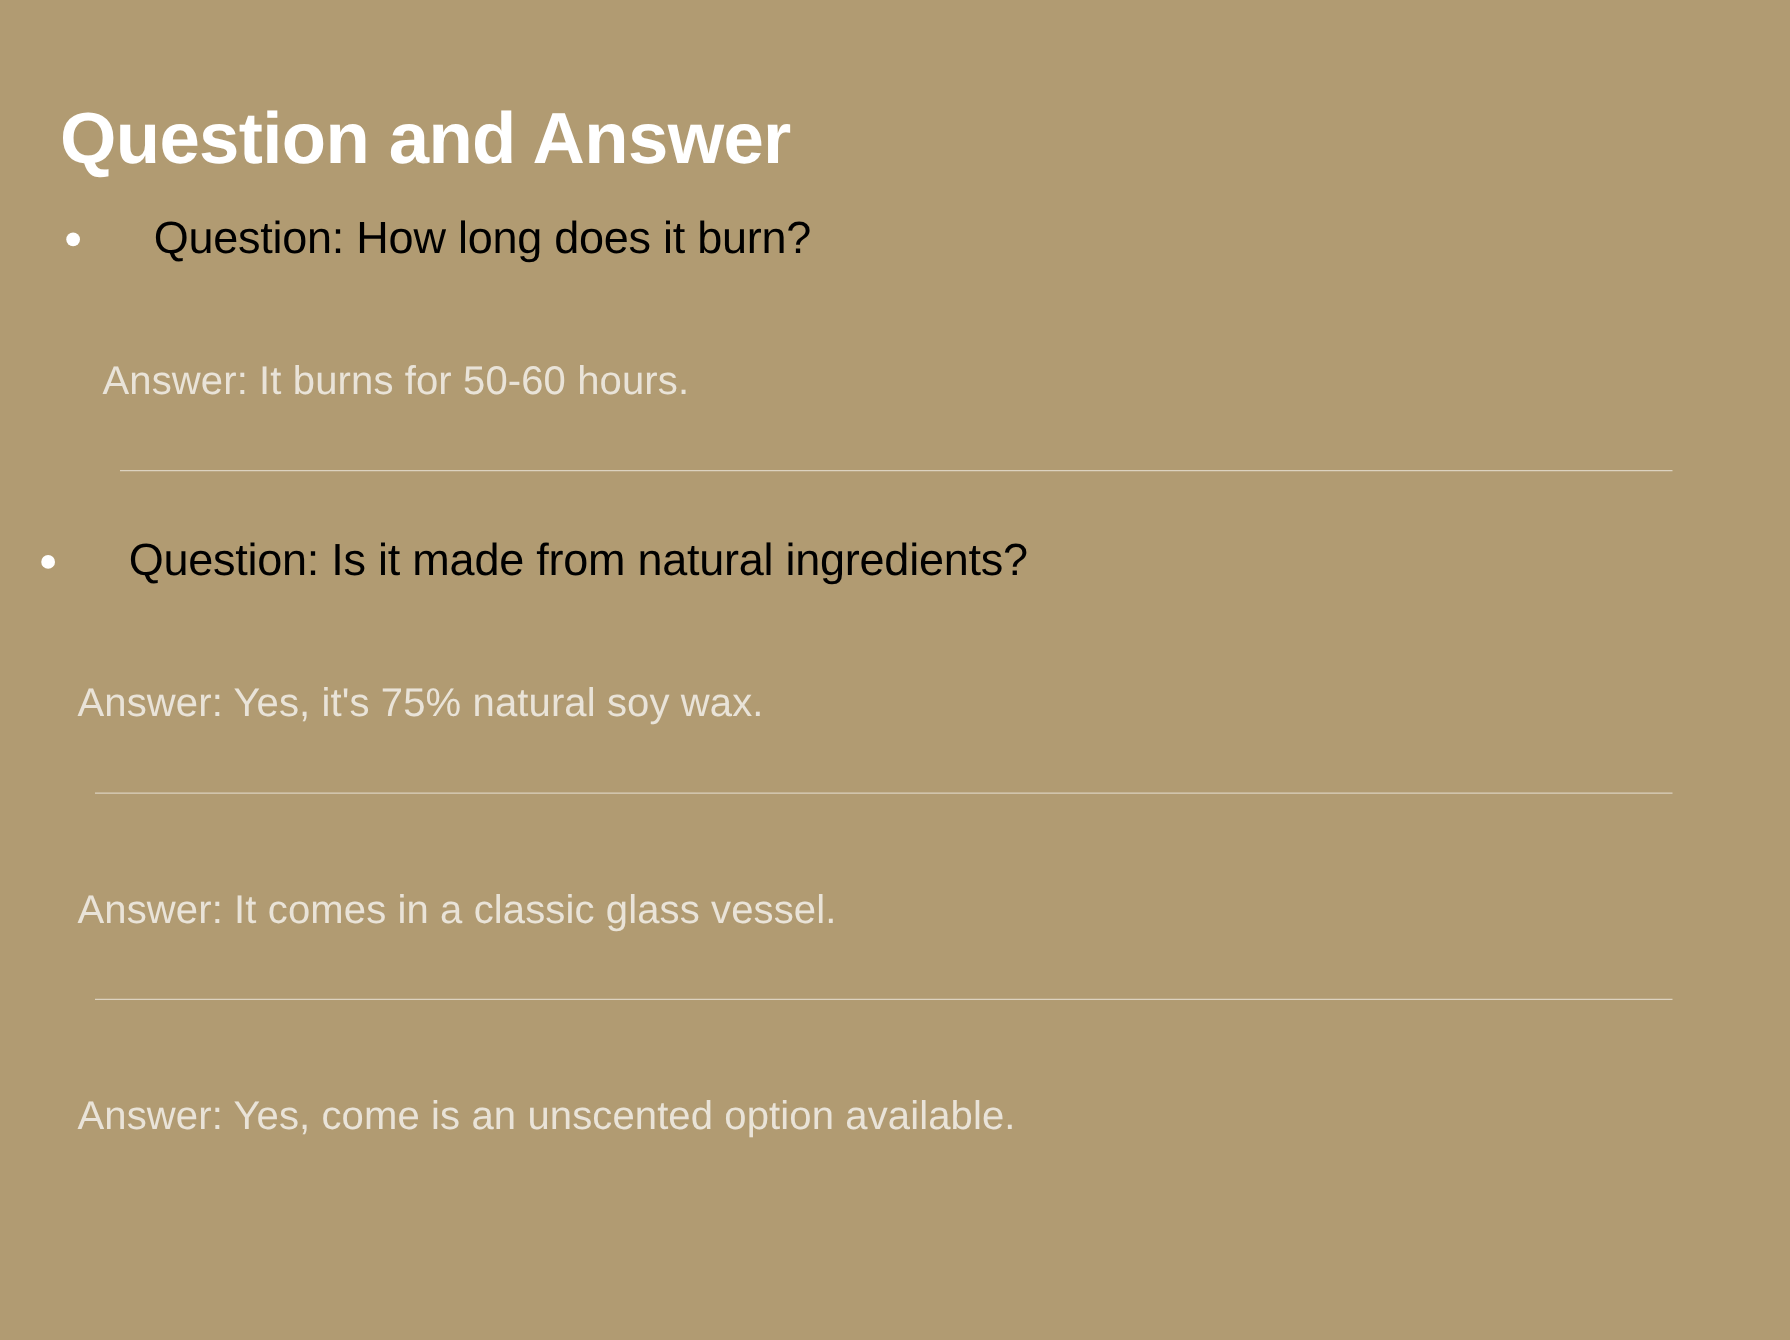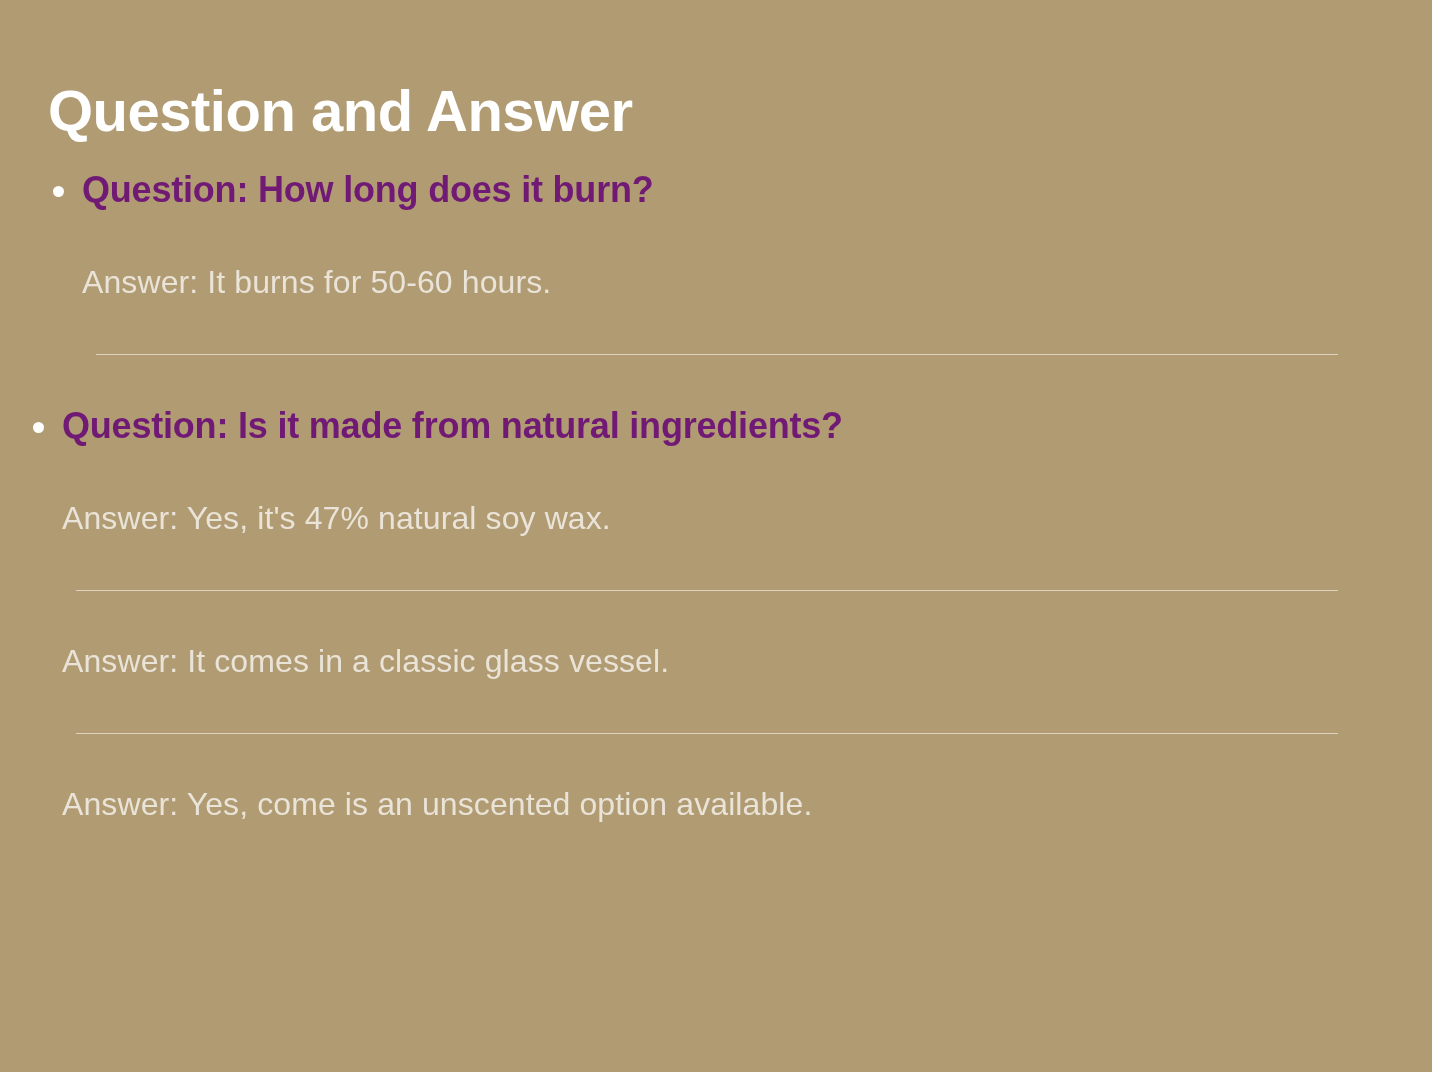--- a/index.html
+++ b/index.html
@@ -54,28 +54,29 @@
     left: 5px;
     top: 18px;
     width: 11px;
     height: 11px;
     border-radius: 50%;
     background: #ffffff;
   }
   .question-text {
     display: block;
     font-size: 36px;
-    font-weight: bold;
-    color: #701a75;
+    font-weight: normal;
+    color: #000000;
     line-height: 1.22;
     letter-spacing: -0.2px;
+    margin-left: 41px;
   }
   .answer-text {
     display: block;
-    margin-top: 50px;
+    margin-top: 72px;
     padding-left: 34px;
     font-size: 32px;
     font-weight: normal;
     color: rgba(255, 255, 255, 0.72);
     line-height: 1.25;
     letter-spacing: 0.1px;
   }
   .qa-divider {
     height: 1px;
     background: rgba(255, 255, 255, 0.55);
@@ -103,21 +104,21 @@
       </div>
       <span class="answer-text">Answer: It burns for 50-60 hours.</span>
       <hr class="qa-divider">
     </li>
 
     <li class="qa-item">
       <div class="qa-row">
         <span class="bullet-icon"></span>
         <span class="question-text">Question: Is it made from natural ingredients?</span>
       </div>
-      <span class="answer-text">Answer: Yes, it's 47% natural soy wax.</span>
+      <span class="answer-text">Answer: Yes, it's 75% natural soy wax.</span>
       <hr class="qa-divider">
     </li>
 
     <li class="qa-item">
       <span class="answer-text">Answer: It comes in a classic glass vessel.</span>
       <hr class="qa-divider">
     </li>
 
     <li class="qa-item">
       <span class="answer-text">Answer: Yes, come is an unscented option available.</span>

